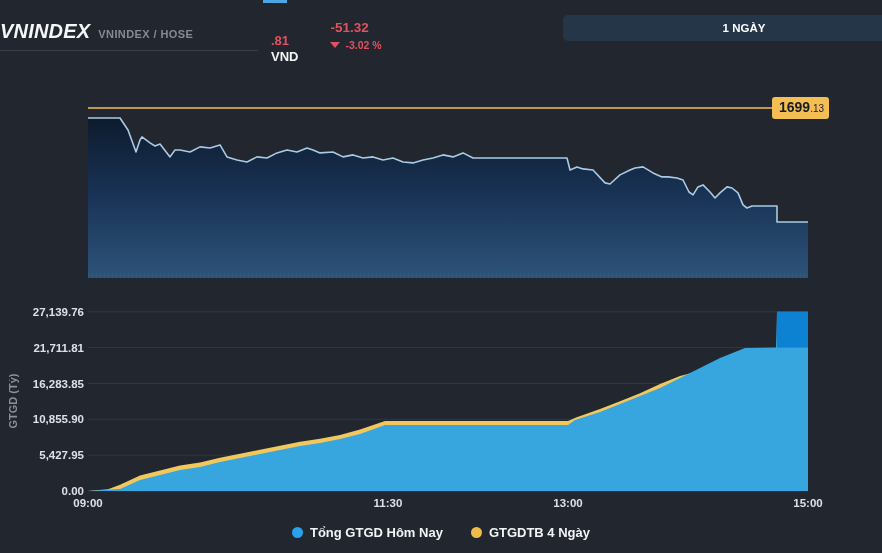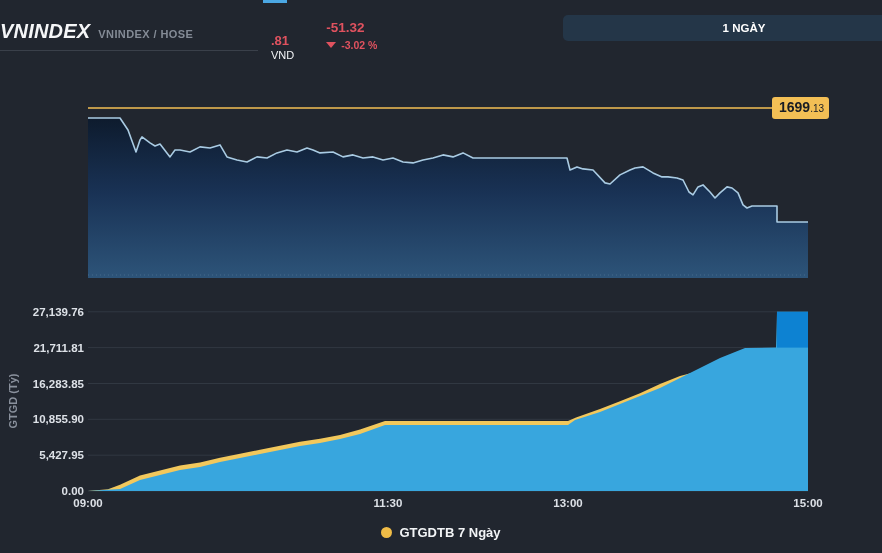--- a/index.html
+++ b/index.html
@@ -10,21 +10,21 @@
   }
   .top-indicator{position:absolute;left:263px;top:0;width:24px;height:3px;background:#4ba7e3;}
   .title-row{position:absolute;left:0;top:20px;display:flex;align-items:baseline;}
   .title{font-size:20px;font-weight:700;color:#f5f6f8;letter-spacing:.2px;font-style:italic;}
   .subtitle{font-size:11px;font-weight:700;color:#848b96;margin-left:8px;letter-spacing:.4px;}
   .header-divider{position:absolute;left:0;top:50px;width:258px;height:1px;background:#3a404a;}
   .price-block{position:absolute;left:266px;top:14px;display:flex;align-items:flex-start;}
   .price-main{font-size:35px;font-weight:700;color:#e0525f;line-height:1;letter-spacing:-.5px;}
   .price-col{display:flex;flex-direction:column;margin-left:5px;margin-top:20px;}
   .price-dec{font-size:13px;font-weight:700;color:#e0525f;line-height:1.1;}
-  .price-cur{font-size:11px;font-weight:400;color:#f2f4f6;line-height:1.2;margin-top:1px;}
+  .price-cur{font-size:13px;font-weight:700;color:#f2f4f6;line-height:1.2;margin-top:1px;}
   .chg-col{display:flex;flex-direction:column;margin-left:32px;margin-top:7px;}
   .chg-val{font-size:13.5px;font-weight:700;color:#e0525f;line-height:1.1;}
   .chg-row{display:flex;align-items:center;margin-top:3px;}
   .down-triangle{width:0;height:0;border-left:5px solid transparent;border-right:5px solid transparent;border-top:6px solid #e0525f;margin-right:5px;}
   .chg-pct{font-size:10.5px;font-weight:700;color:#e0525f;}
   .range-group{position:absolute;left:563px;top:15px;width:314px;height:26px;background:#243648;border-radius:5px;display:flex;padding-left:24px;}
   .range-btn{flex:1;display:flex;align-items:center;justify-content:center;font-size:11.5px;font-weight:700;color:#fff;cursor:pointer;border-radius:13px;white-space:nowrap;}
   .range-btn.active{background:#3b80aa;}
   #charts{position:absolute;left:0;top:0;}
   .legend{position:absolute;left:0;right:0;top:525px;display:flex;justify-content:center;align-items:center;gap:28px;}
@@ -93,16 +93,20 @@
     <rect x="777.0" y="311.8" width="31.0" height="35.8" fill="#0d82d2"></rect>
     <text x="88.0" y="507" fill="#dde1e7" font-size="11.5" font-weight="700" text-anchor="middle">09:00</text>
     <text x="388.0" y="507" fill="#dde1e7" font-size="11.5" font-weight="700" text-anchor="middle">11:30</text>
     <text x="568.0" y="507" fill="#dde1e7" font-size="11.5" font-weight="700" text-anchor="middle">13:00</text>
     <text x="808.0" y="507" fill="#dde1e7" font-size="11.5" font-weight="700" text-anchor="middle">15:00</text>
     <text x="17" y="401" fill="#8a919d" font-size="11" font-weight="700" text-anchor="middle" transform="rotate(-90 17 401)">GTGD (Tỷ)</text>
   </svg>
 
 <div class="legend">
   <div class="legend-item">
+    <span class="legend-dot" style="background: rgb(42, 161, 234);"></span>
+    <span class="legend-label">Tổng GTGD Hôm Nay</span>
+  </div>
+  <div class="legend-item">
     <span class="legend-dot" style="background: rgb(240, 188, 71);"></span>
-    <span class="legend-label">GTGDTB 7 Ngày</span>
+    <span class="legend-label">GTGDTB 4 Ngày</span>
   </div>
 </div>
 
 </body></html>

